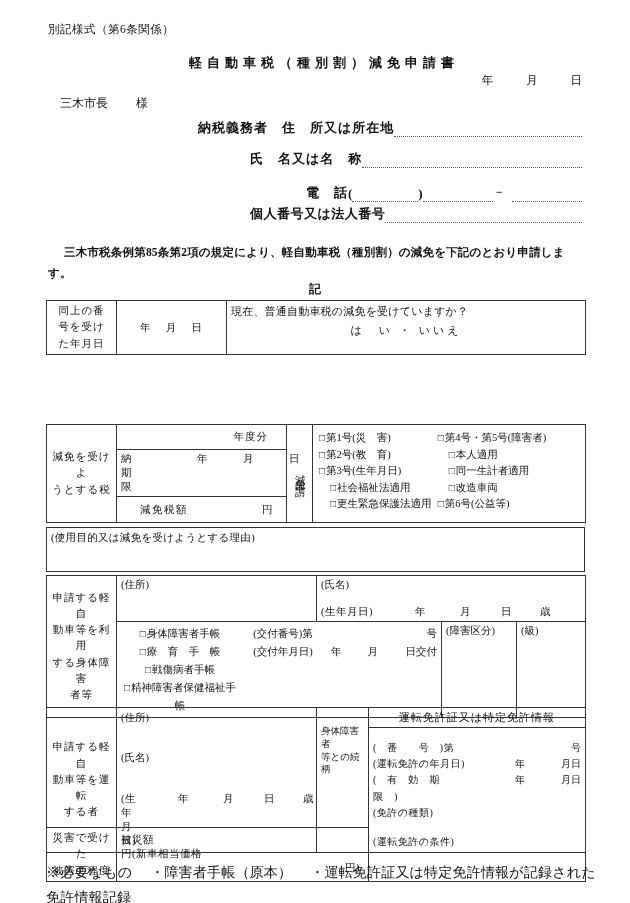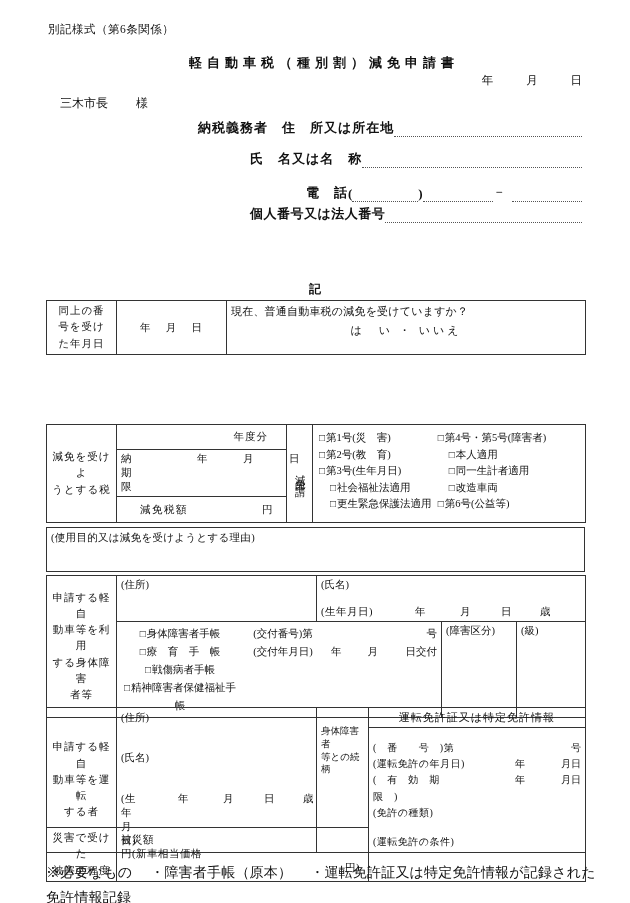--- a/index.html
+++ b/index.html
@@ -172,20 +172,21 @@
     <span class="dotline"></span>
     <span class="dash">－</span>
     <span class="dotline"></span>
   </div>
 
   <div class="row-line mynum">
     <span class="t2">個人番号又は法人番号</span>
     <span class="dotline"></span>
   </div>
 
+  <div class="para">三木市税条例第85条第2項の規定により、軽自動車税（種別割）の減免を下記のとおり申請します。</div>
   <div class="ki">記</div>
 
   <table class="tbl t1">
     <colgroup>
       <col style="width:70px">
         <col style="width:110px">
         <col style="width:100px">
       <col style="width:109px">
         <col style="width:70px">
         <col style="width:80px">

